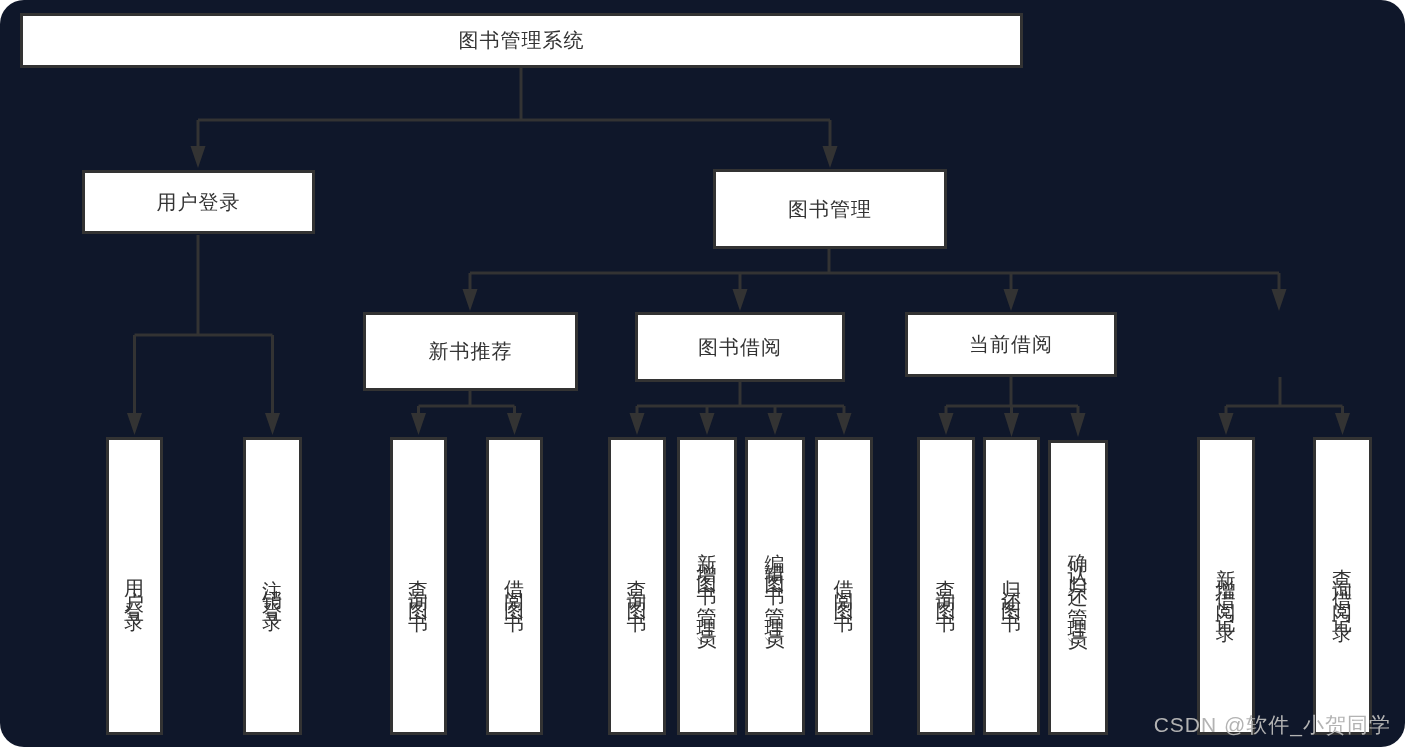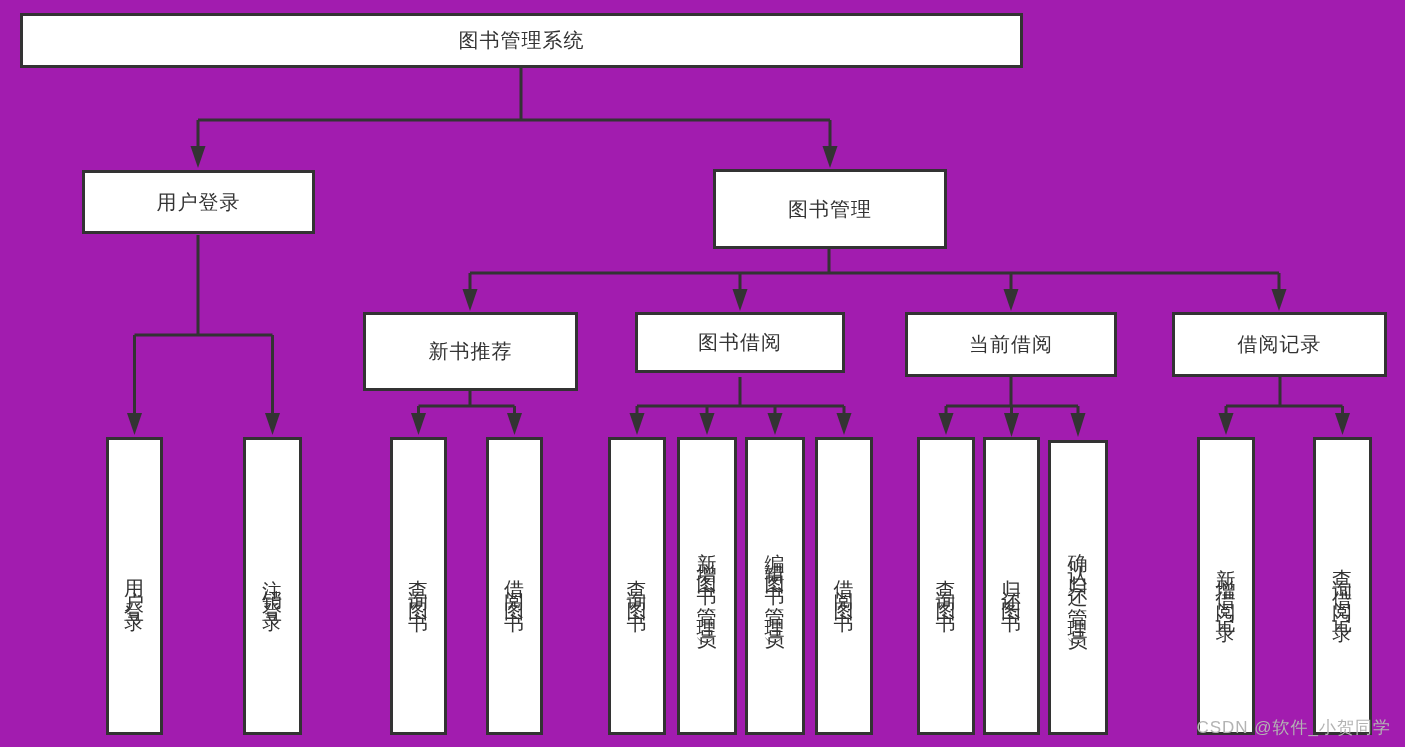--- a/index.html
+++ b/index.html
@@ -5,22 +5,23 @@
   html, body {
     margin: 0;
     padding: 0;
     background: #ffffff;
     font-family: "Liberation Sans", "DejaVu Sans", sans-serif;
   }
   .canvas {
     position: relative;
     width: 1405px;
     height: 747px;
-    background: #a21caf;
+    background: #0f172a;
     overflow: hidden;
+    border-radius: 24px;
   }
   svg.connectors {
     position: absolute;
     left: 0;
     top: 0;
     z-index: 1;
   }
   .box {
     position: absolute;
     box-sizing: border-box;
@@ -45,21 +46,21 @@
     line-height: 1.1;
     white-space: nowrap;
   }
   
   .n-root   { left: 20px;  top: 13px;  width: 1003px; height: 55px; }
   
   .n-login  { left: 82px;  top: 170px; width: 233px;  height: 64px; }
   .n-mgmt   { left: 713px; top: 169px; width: 234px;  height: 80px; }
   
   .n-g0 { left: 363px;  top: 312px; width: 215px; height: 79px; }
-  .n-g1 { left: 635px;  top: 312px; width: 210px; height: 61px; }
+  .n-g1 { left: 635px;  top: 312px; width: 210px; height: 70px; }
   .n-g2 { left: 905px;  top: 312px; width: 212px; height: 65px; }
   .n-g3 { left: 1172px; top: 312px; width: 215px; height: 65px; }
   
   .leaf { top: 437px; height: 298px; }
   .lf-a0 { left: 106px;  width: 57px; }
   .lf-a1 { left: 243px;  width: 59px; }
   .lf-b0 { left: 390px;  width: 57px; }
   .lf-b1 { left: 486px;  width: 57px; }
   .lf-c0 { left: 608px;  width: 58px; }
   .lf-c1 { left: 677px;  width: 60px; }
@@ -67,21 +68,21 @@
   .lf-c3 { left: 815px;  width: 58px; }
   .lf-d0 { left: 917px;  width: 58px; }
   .lf-d1 { left: 983px;  width: 57px; }
   .lf-d2 { left: 1048px; width: 60px; top: 440px; height: 295px; }
   .lf-e0 { left: 1197px; width: 58px; }
   .lf-e1 { left: 1313px; width: 59px; }
   .watermark {
     position: absolute;
     right: 14px;
     bottom: 8px;
-    font-size: 17px;
+    font-size: 21px;
     color: #b3b3b3;
     letter-spacing: 1px;
     z-index: 5;
     white-space: nowrap;
   }
 </style>
 </head>
 <body>
 
 <div class="canvas">
@@ -139,23 +140,20 @@
 
   <div class="box n-g0">
     <span class="hlabel">新书推荐</span>
   </div>
   <div class="box n-g1">
     <span class="hlabel">图书借阅</span>
   </div>
   <div class="box n-g2">
     <span class="hlabel">当前借阅</span>
   </div>
-  <div class="box n-g3">
-    <span class="hlabel">借阅记录</span>
-  </div>
 
   <div class="box leaf lf-a0">
     <span>用户登录</span>
   </div>
   <div class="box leaf lf-a1">
     <span>注销登录</span>
   </div>
 
   <div class="box leaf lf-b0">
     <span>查询图书</span>

